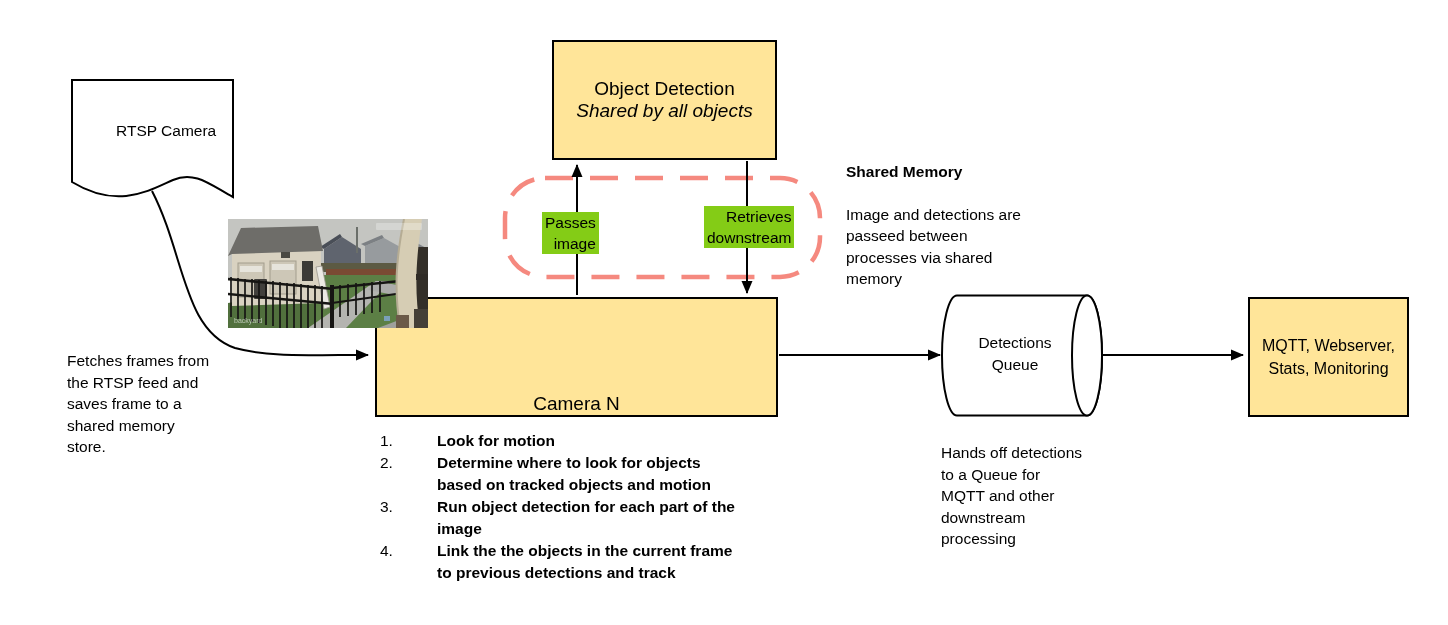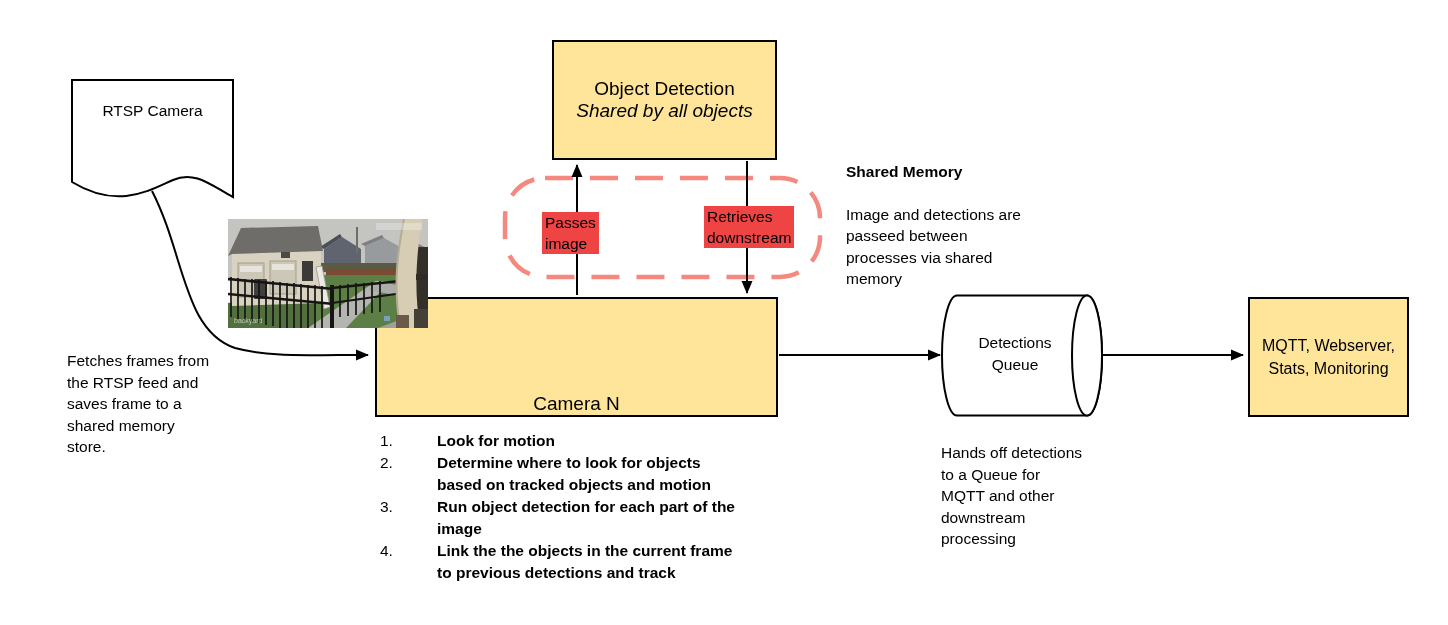--- a/index.html
+++ b/index.html
@@ -12,30 +12,30 @@
     position:absolute; box-sizing:border-box;
     background:#FFE599; border:2px solid #000;
     display:flex; flex-direction:column; align-items:center; justify-content:center;
     text-align:center; font-size:19px; line-height:22px; white-space:pre-line;
   }
   .objdet  { left:552px; top:40px;  width:225px; height:120px; }
   .camera  { left:375px; top:297px; width:403px; height:120px;justify-content:flex-end; }
   .outputs { left:1248px; top:297px; width:161px; height:120px; font-size:16px; line-height:23px; }
   .italic { font-style:italic; }
   .doc-label {
-    position:absolute; left:72px; top:102px; width:161px;
-    text-align:center; font-size:15.5px;
+    position:absolute; left:72px; top:122px; width:161px;
+    font-size:15.5px;padding-left:44px;
   }
   .queue-label {
     position:absolute; left:955px; top:332px; width:120px;
     text-align:center; font-size:15.5px; line-height:22px; white-space:pre-line;
   }
   .edge-label {
-    position:absolute; background:#ef4444; font-size:15.5px; line-height:21px;
-    white-space:pre-line; padding:0 3px;
+    position:absolute; background:#84cc16; font-size:15.5px; line-height:21px;
+    white-space:pre-line; padding:0 3px;text-align:right;
   }
   .passes-label    { left:542px; top:212px; }
   .retrieves-label { left:704px; top:206px; }
   .note {
     position:absolute; font-size:15.5px; line-height:21.5px; white-space:pre-line;
   }
   .fetch-note   { left:45px;  top:350px; width:200px;margin-left:22px; }
   .handoff-note { left:941px; top:442px; width:210px; }
   .shared-note  { left:846px; top:139px; width:230px; }
   .shared-note .ttl { font-weight:bold; }

